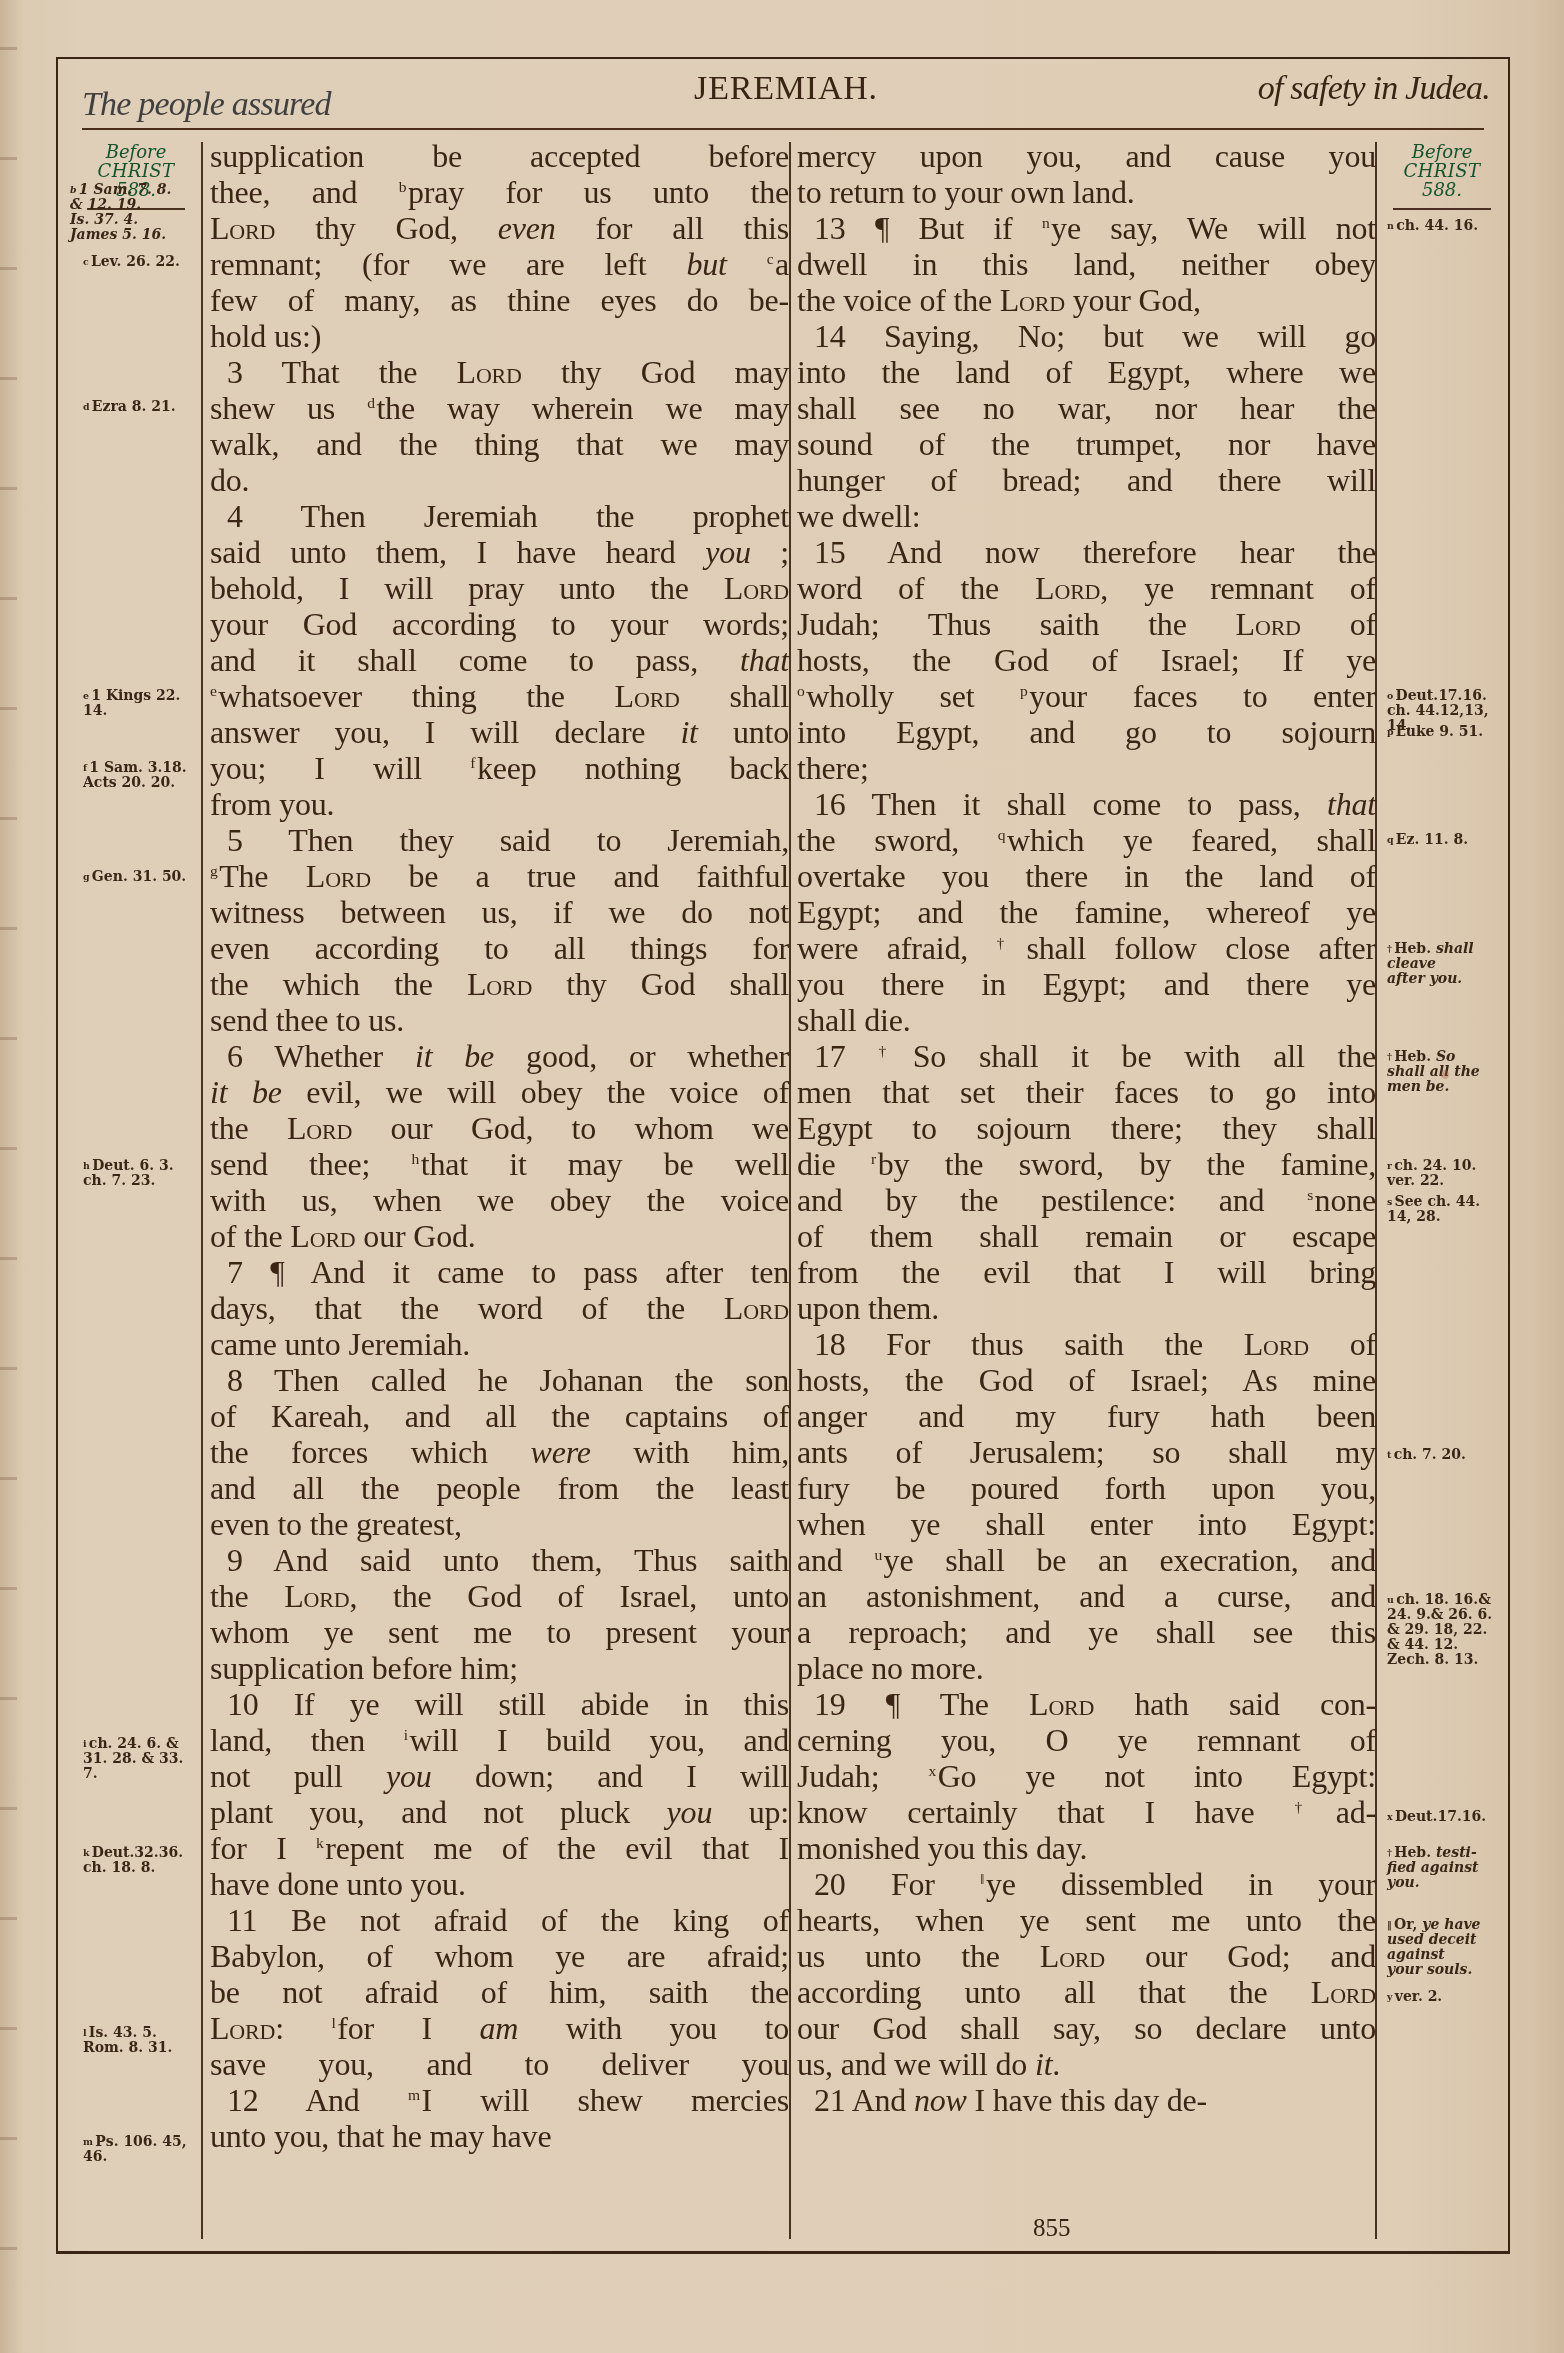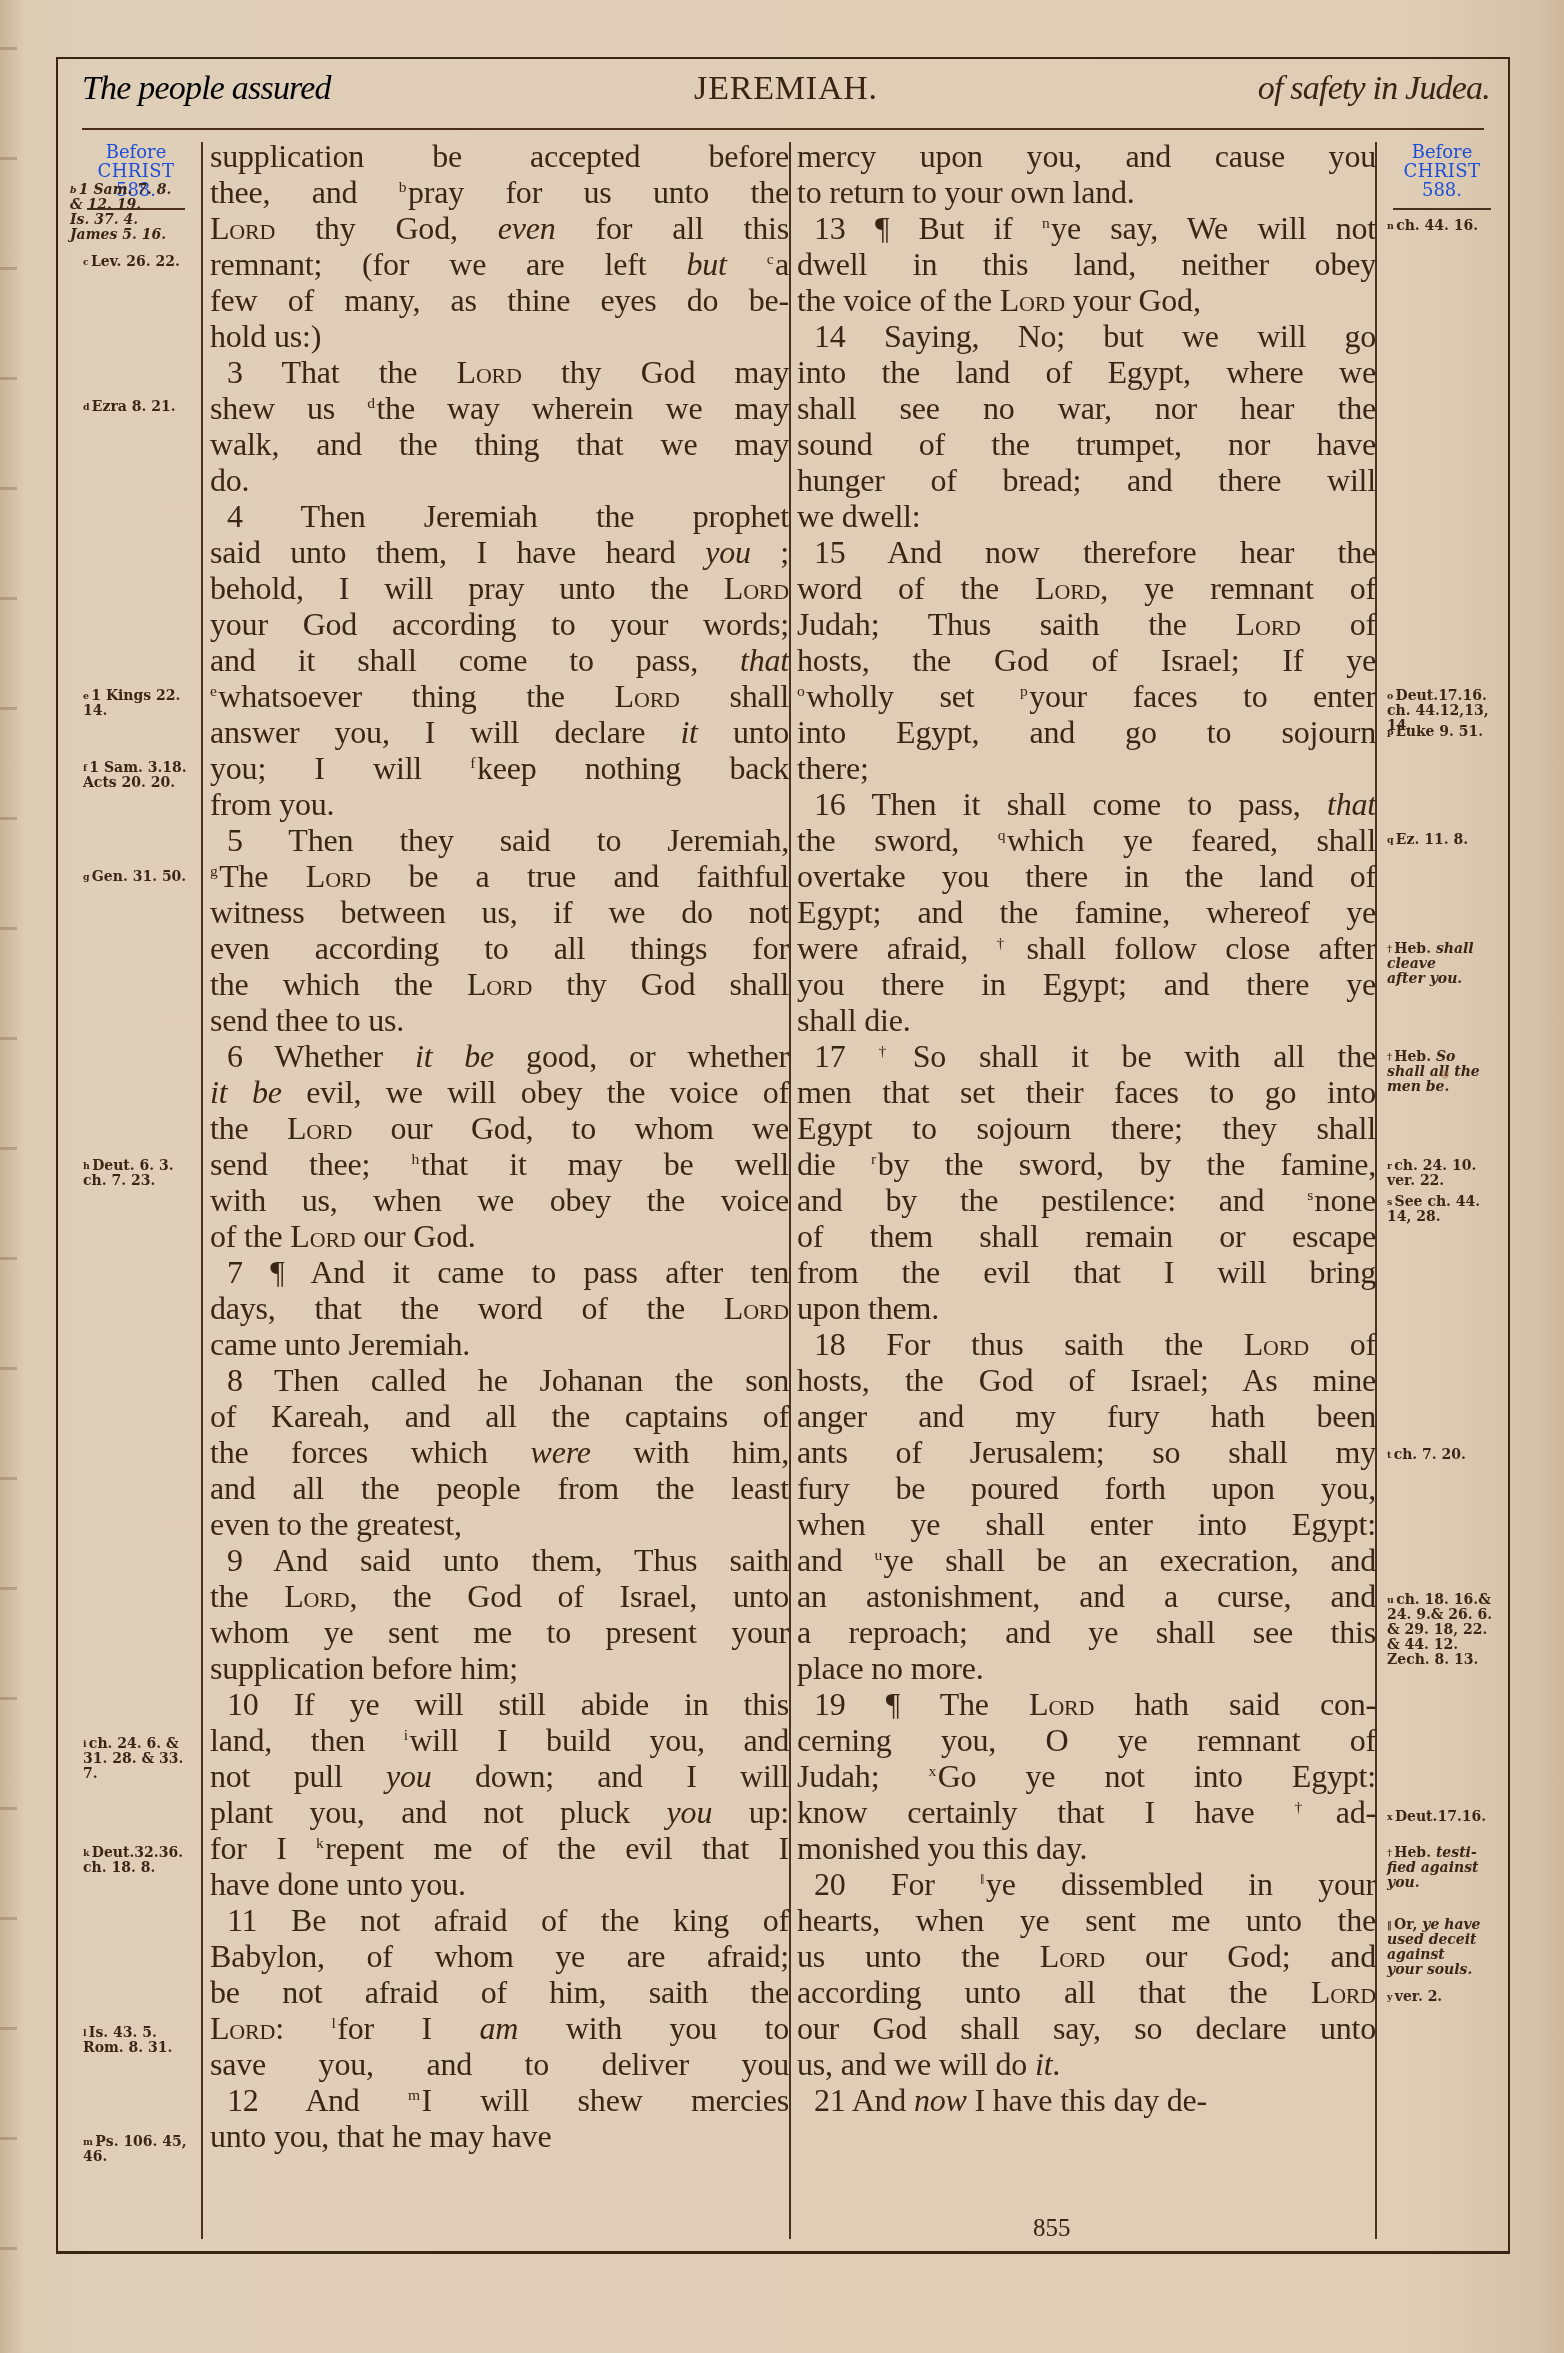--- a/index.html
+++ b/index.html
@@ -5,34 +5,34 @@
   html,body{margin:0;padding:0;}
   body{width:1565px;height:2354px;background:#d9c8b0;position:relative;overflow:hidden;
        font-family:"DejaVu Serif","Liberation Serif",serif;color:#3a2616;}
   .paper{position:absolute;left:0;top:0;width:1565px;height:2354px;
          background:linear-gradient(90deg,#c9b497 0px,#dccbb3 23.5px,#e0cfb8 94px,#dfcdb6 1408px,#d6c2a8 1534px,#cdb89c 1565px);}
   .gutter-marks{position:absolute;left:0;top:0;width:17px;height:2354px;
          background:repeating-linear-gradient(180deg,transparent 0 47px,rgba(90,60,40,.25) 47px 50px,transparent 50px 110px);}
   .frame{position:absolute;left:56px;top:57px;width:1454px;height:2197px;
          border:2.3px solid #3a2414;border-bottom-width:3.9px;box-sizing:border-box;}
   .hdr{position:absolute;left:82px;top:69px;width:1408px;height:47px;}
-  .hdr-left{position:absolute;left:0;top:0;font-family:"Liberation Serif",serif;font-style:italic;font-size:34px;letter-spacing:-0.8px;color:#000000;}
+  .hdr-left{position:absolute;left:0;top:16px;font-family:"Liberation Serif",serif;font-style:italic;font-size:34px;letter-spacing:-0.8px;color:#404040;}
   .hdr-center{position:absolute;left:0;width:1408px;top:0;text-align:center;font-family:"Liberation Serif",serif;font-size:34px;letter-spacing:0.8px;color:#3a2414;}
   .hdr-right{position:absolute;right:0;top:0;font-family:"Liberation Serif",serif;font-style:italic;font-size:34px;letter-spacing:-0.8px;color:#3a2414;}
   .hdr-rule{position:absolute;left:82px;top:128px;width:1402px;height:2.3px;background:#4a2e1a;}
   .vrule{position:absolute;width:1.6px;background:#4a3020;}
   .col{position:absolute;top:138px;width:579px;}
   .line{height:36px;line-height:36px;font-family:"Liberation Serif",serif;font-size:32px;white-space:nowrap;
         text-align:justify;text-align-last:justify;letter-spacing:-0.2px;color:#3b2616;}
   .line.last{text-align-last:left;}
   .line.indent{padding-left:17px;}
   .sc{font-variant:small-caps;}
   .it{font-style:italic;}
   .sup{font-size:15.6px;vertical-align:top;line-height:15.6px;position:relative;top:4.7px;margin-right:1.6px;}
-  .margin{position:absolute;top:142px;width:110px;font-family:"DejaVu Serif",serif;color:#1d4ed8;}
+  .margin{position:absolute;top:142px;width:110px;font-family:"DejaVu Serif",serif;color:#14532d;font-style:italic;}
   .bc{text-align:center;font-size:18px;line-height:19px;}
   .bc .big{font-size:18px;letter-spacing:0.4px;}
   .bc-rule{height:1.6px;background:#4a3020;margin:9.4px 6.3px 4.7px 6.3px;}
   .ref{position:absolute;left:4.7px;width:110px;font-size:14px;line-height:15px;font-weight:bold;white-space:pre-line;}
   .ref .m{font-size:9.4px;vertical-align:top;margin-right:2.3px;}
   .ref .i{font-style:italic;font-weight:bold;}
   .pageno{position:absolute;left:1033px;top:2214px;font-family:"Liberation Serif",serif;font-size:25px;color:#3a2414;}
   .stain{position:absolute;border-radius:50%;background:rgba(170,100,70,.35);}
 </style>
 </head>

